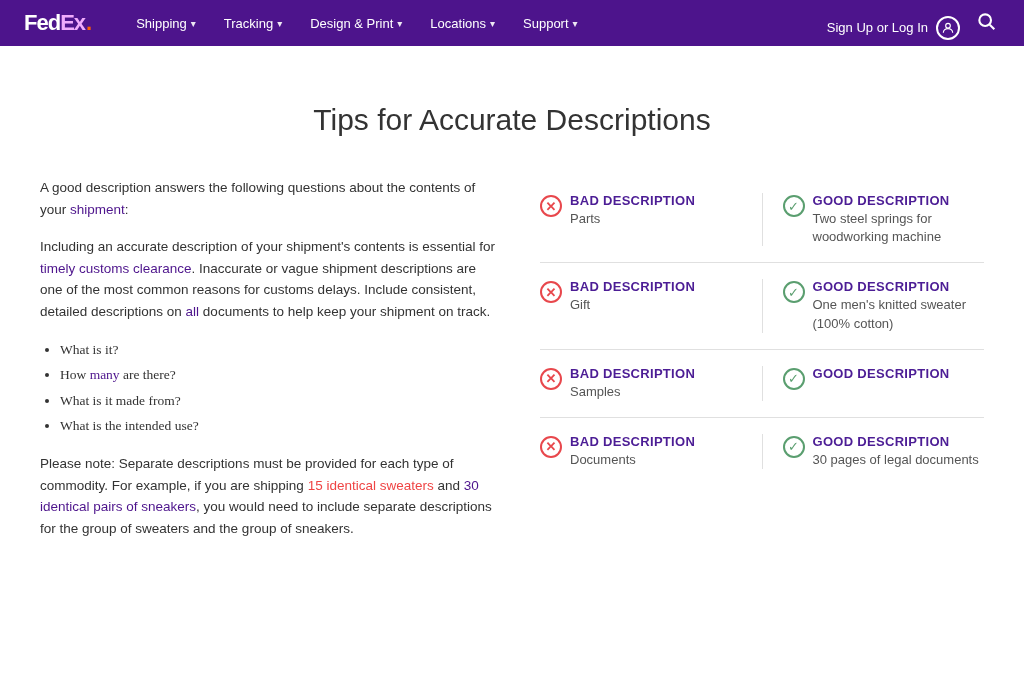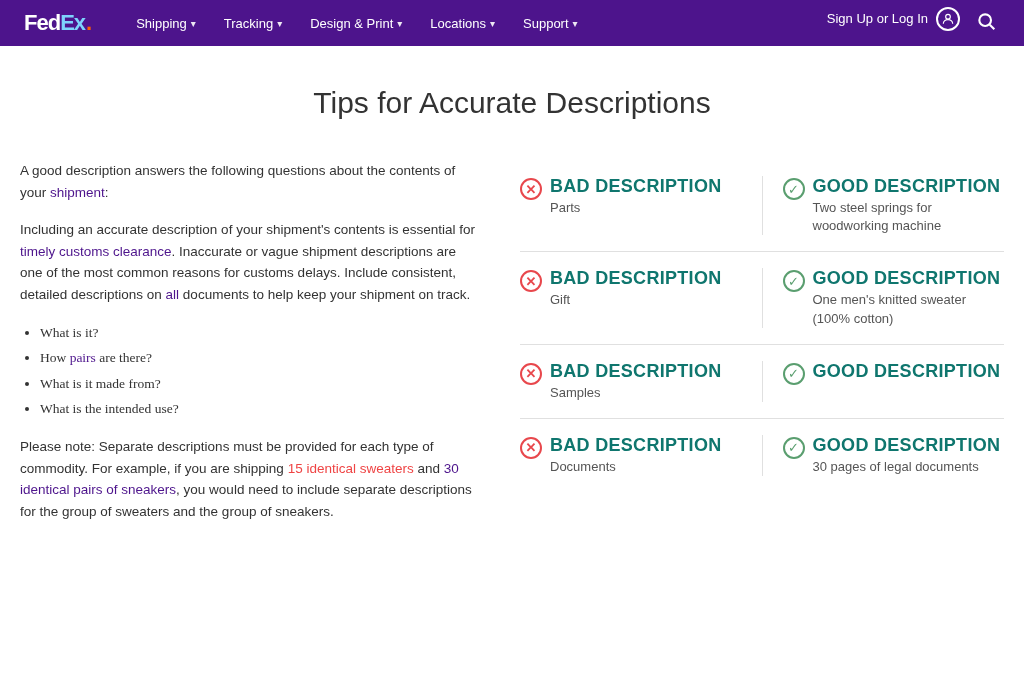--- a/index.html
+++ b/index.html
@@ -17,21 +17,21 @@
       display: flex;
       align-items: center;
       margin-right: 32px;
     }
     .logo-fedex {
       font-size: 22px;
       font-weight: 900;
       letter-spacing: -1px;
     }
     .logo-fed { color: #fff; }
-    .logo-ex { color: #7dd3fc; }
+    .logo-ex { color: #f0abfc; }
     nav {
       display: flex;
       align-items: center;
       flex: 1;
       gap: 4px;
     }
     .nav-item {
       color: #fff;
       font-size: 13px;
       padding: 12px 12px;
@@ -41,21 +41,21 @@
       cursor: pointer;
       gap: 4px;
       white-space: nowrap;
     }
     .chevron {
       font-size: 10px;
       opacity: 0.9;
     }
     .nav-right {
       display: flex;
-      align-items: flex-start;
+      align-items: flex-end;
       gap: 12px;
       margin-left: auto;
     }
     .sign-in {
       color: #fff;
       font-size: 13px;
       display: flex;
       align-items: center;
       gap: 8px;
       cursor: pointer;
@@ -74,22 +74,22 @@
     .search-icon-btn {
       color: #fff;
       font-size: 18px;
       cursor: pointer;
       padding: 4px;
     }
 
     
     main {
       max-width: 1024px;
-      margin: 0 auto;
-      padding: 40px 20px 60px;
+      margin: 17px auto;
+      padding: 40px 40px 60px;
     }
     h1 {
       text-align: center;
       font-size: 30px;
       font-weight: 300;
       color: #333;
       margin-bottom: 40px;
     }
 
     .content-grid {
@@ -158,23 +158,23 @@
       font-size: 13px;
       font-weight: 700;
     }
     .icon-circle.good-icon {
       border: 2px solid #5a9e6f;
       color: #5a9e6f;
       font-size: 13px;
     }
 
     .desc-label {
-      font-size: 18px;
+      font-size: 13px;
       font-weight: 700;
-      color: #0f766e;
+      color: #4c1d95;
       letter-spacing: 0.3px;
       margin-bottom: 2px;
     }
     .desc-value {
       font-size: 13px;
       color: #555;
       line-height: 1.4;
     }
 
     .divider-vert {
@@ -242,21 +242,21 @@
 
     <div class="left-col">
       <p>
         A good description answers the following questions about the contents of your <span style="color:#4d148c;">shipment</span>:
       </p>
       <p>
         Including an accurate description of your shipment's contents is essential for <a href="#" style="color:#4d148c;">timely customs clearance</a>. Inaccurate or vague shipment descriptions are one of the most common reasons for customs delays. Include consistent, detailed descriptions on <span style="color:#4d148c;">all</span> documents to help keep your shipment on track.
       </p>
       <ul>
         <li>What is it?</li>
-        <li>How <span style="color:#4d148c;">pairs</span> are there?</li>
+        <li>How <span style="color:#4d148c;">many</span> are there?</li>
         <li>What is it made from?</li>
         <li>What is the intended use?</li>
       </ul>
       <p>
         Please note: Separate descriptions must be provided for each type of commodity. For example, if you are shipping <span style="color:#ef4444;">15 identical sweaters</span> and <span style="color:#4d148c;">30 identical pairs of sneakers</span>, you would need to include separate descriptions for the group of sweaters and the group of sneakers.
       </p>
     </div>
 
     <div class="right-col">
 

